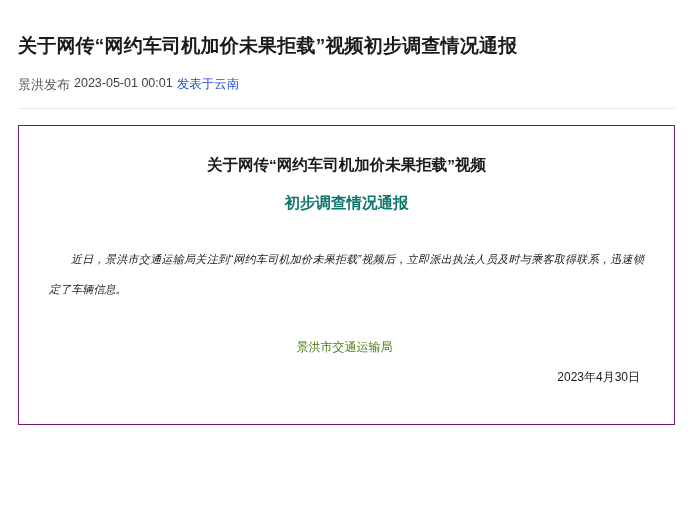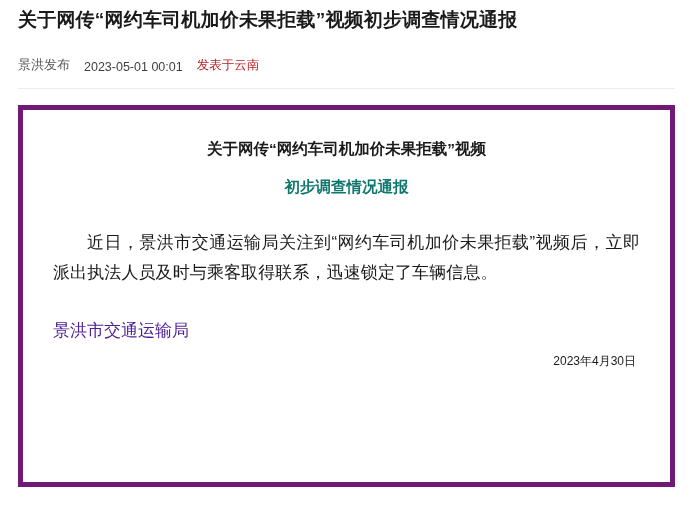--- a/index.html
+++ b/index.html
@@ -12,59 +12,59 @@
     background: #ffffff;
     font-family: "Liberation Sans", sans-serif;
     color: #1a1a1a;
     overflow: hidden;
   }
   .page {
     position: relative;
     width: 693px;
     height: 521px;
     box-sizing: border-box;
-    padding: 2px 18px 0 18px;
+    padding: 28px 18px 0 18px;
   }
   .article-title {
     font-size: 19px;
     font-weight: bold;
     line-height: 28px;
     color: #1a1a1a;
     letter-spacing: 0.2px;
     margin: 4px 0 0 0;
   }
   .meta-row {
     display: flex;
-    align-items: flex-end;
-    gap: 14px;
-    margin-top: 22px;
+    align-items: flex-start;
+    gap: 4px;
+    margin-top: 16px;
     font-size: 12.5px;
     color: #9a9a9a;
   }
   .meta-source {
     color: #5a5a5a;
     font-size: 13px;
   }
   .meta-time {
     color: #404040;
   }
   .meta-location {
-    color: #b91c1c;
+    color: #1d4ed8;
   }
   .divider {
     margin-top: 14px;
     border-top: 1px solid #ececec;
     width: 100%;
   }
   .notice-box {
     margin-top: 16px;
-    border: 5px solid #701a75;
+    border: 1px solid #701a75;
     box-sizing: border-box;
     padding: 24px 30px 18px 30px;
-    height: 382px;
+    height: 300px;
     position: relative;
     background: #fff;
   }
   .notice-title {
     text-align: center;
     font-size: 15.5px;
     font-weight: bold;
     line-height: 30px;
     color: #1a1a1a;
   }
@@ -73,34 +73,35 @@
     font-size: 15.5px;
     font-weight: bold;
     line-height: 30px;
     color: #0f766e;
     margin-top: 8px;
   }
   .notice-body {
     margin-top: 26px;
   }
   .para {
-    font-size: 17px;
+    font-size: 11px;
     line-height: 30px;
     text-indent: 2em;
     color: #1a1a1a;
     text-align: justify;
     margin: 16px 0 6px 0;
     letter-spacing: 0.1px;
+    font-style: italic;
   }
   .signature {
     margin-top: 28px;
-    text-align: left;
-    font-size: 17px;
+    text-align: center;
+    font-size: 12px;
     line-height: 30px;
-    color: #4c1d95;
+    color: #4d7c0f;
     padding-right: 4px;
   }
   .sign-date {
     text-align: right;
     font-size: 12px;
     line-height: 30px;
     color: #1a1a1a;
     padding-right: 4px;
   }
 </style>

